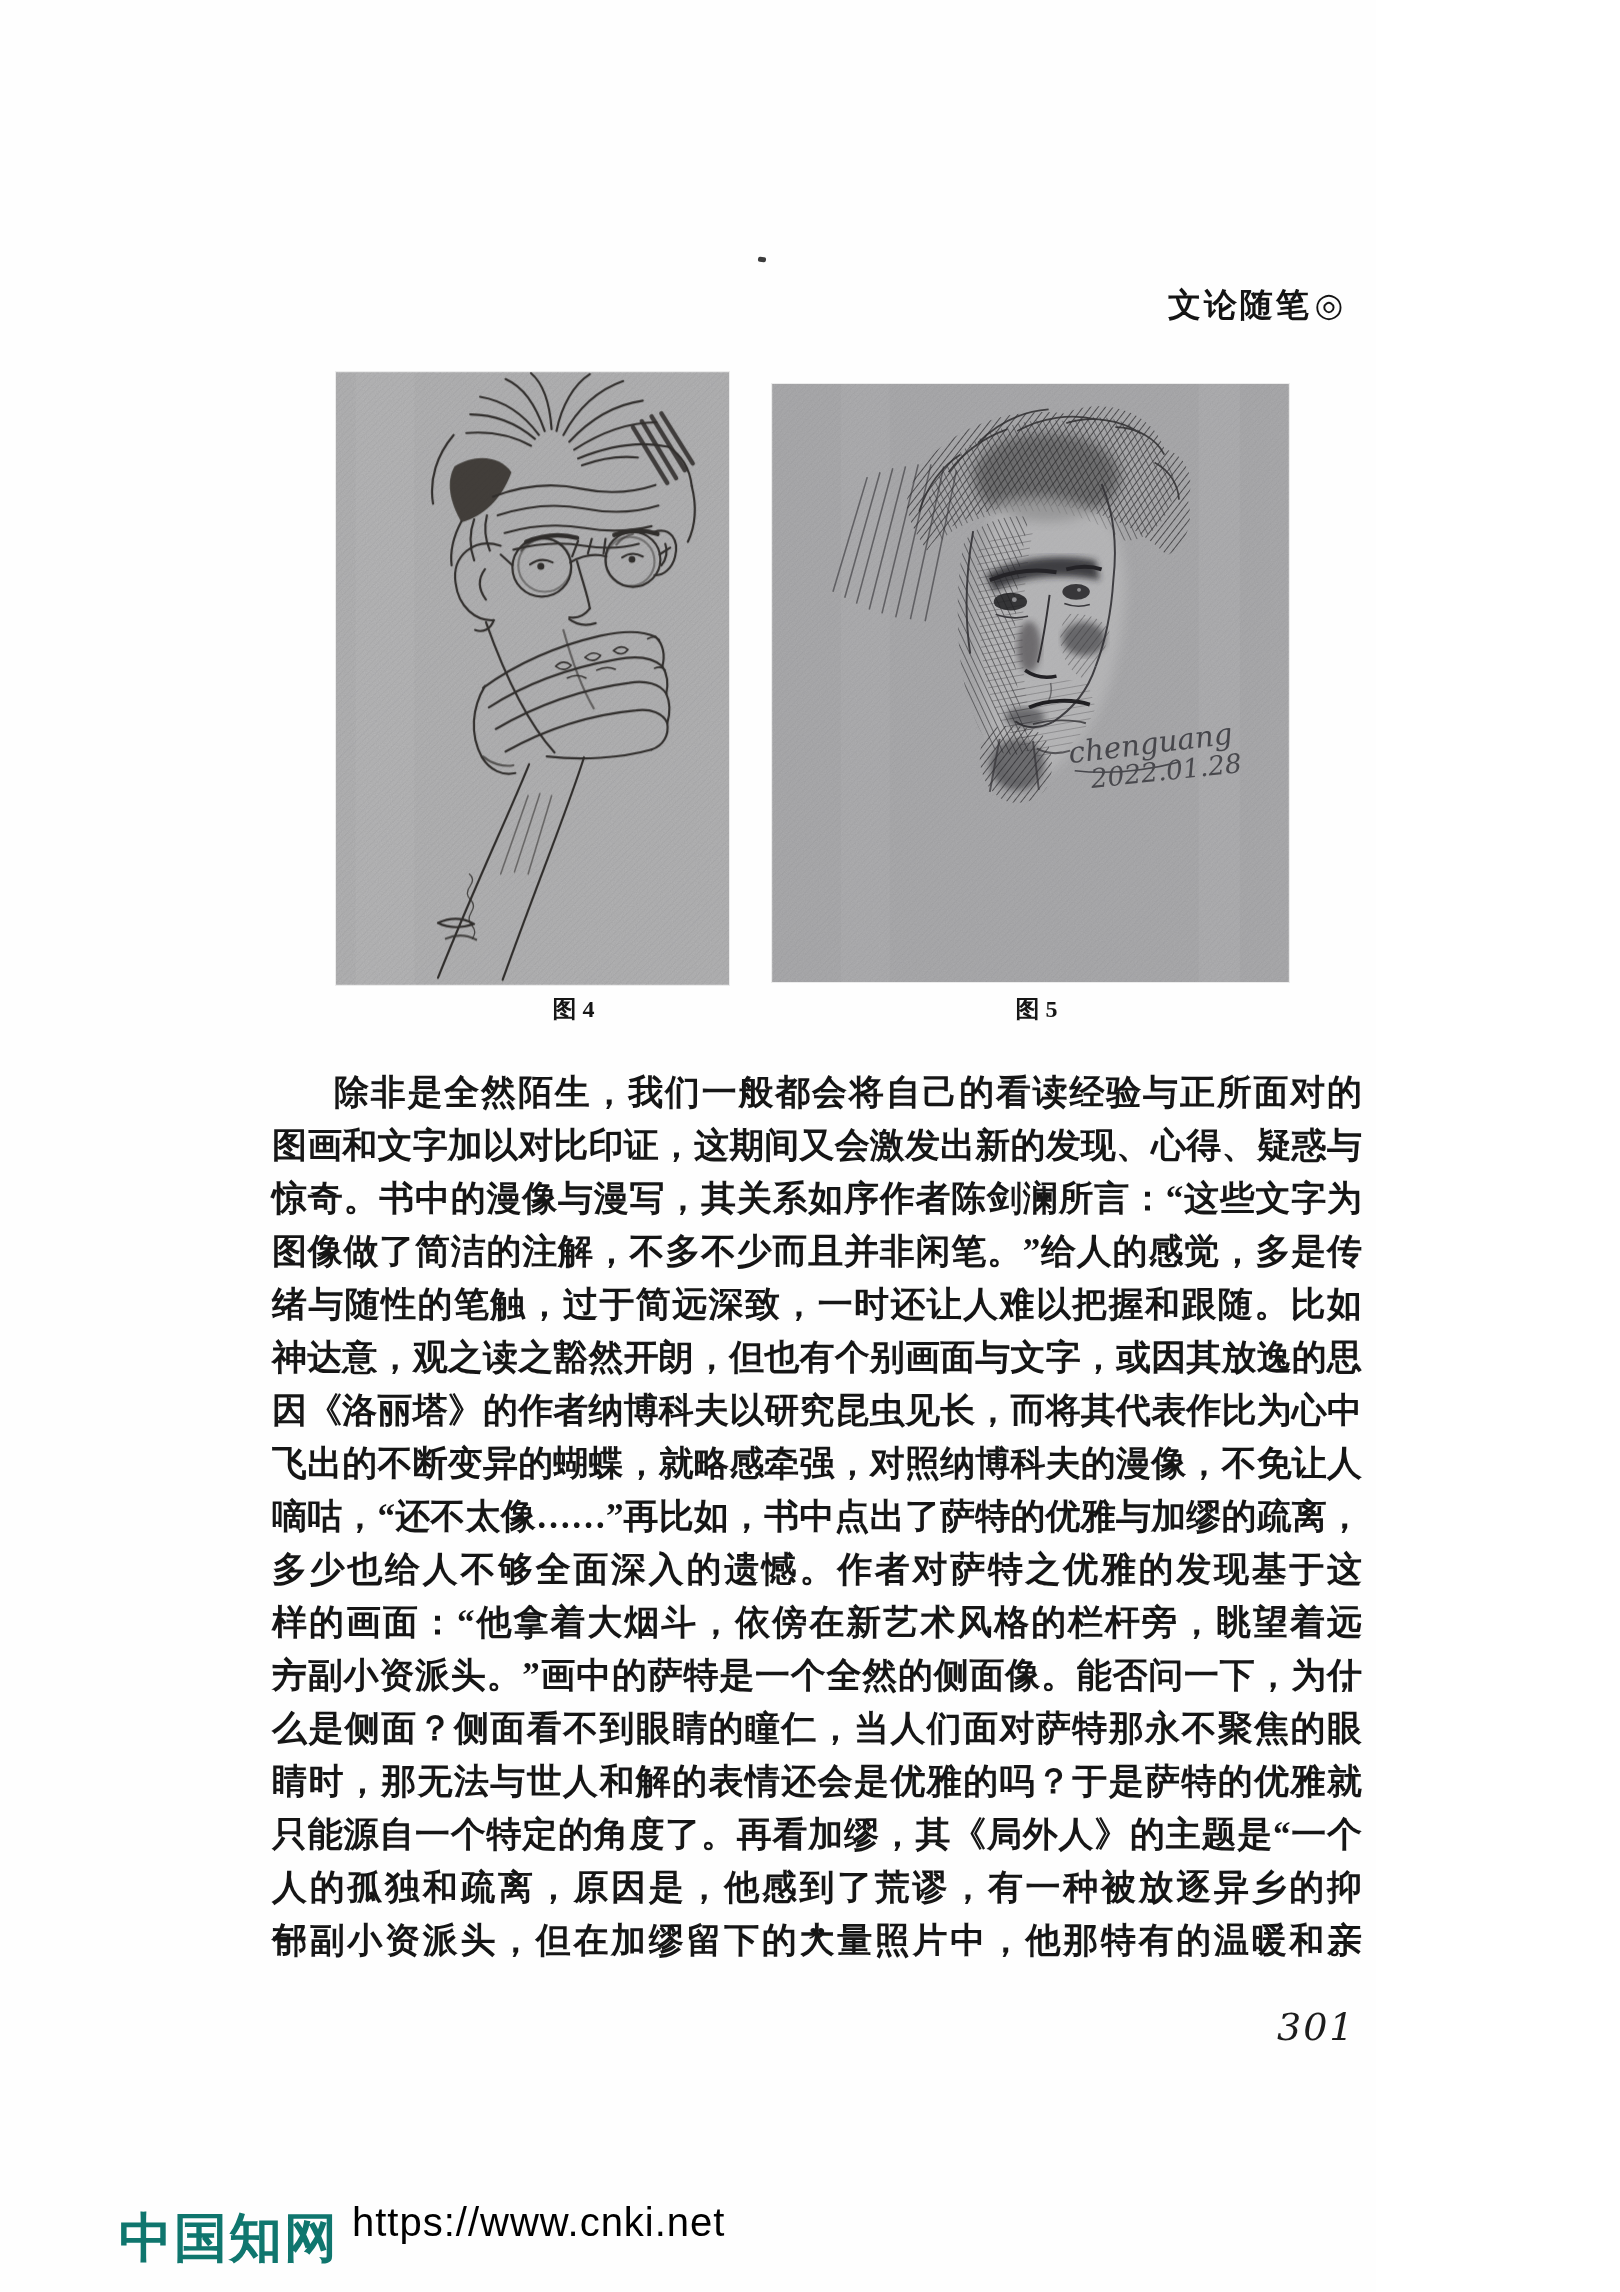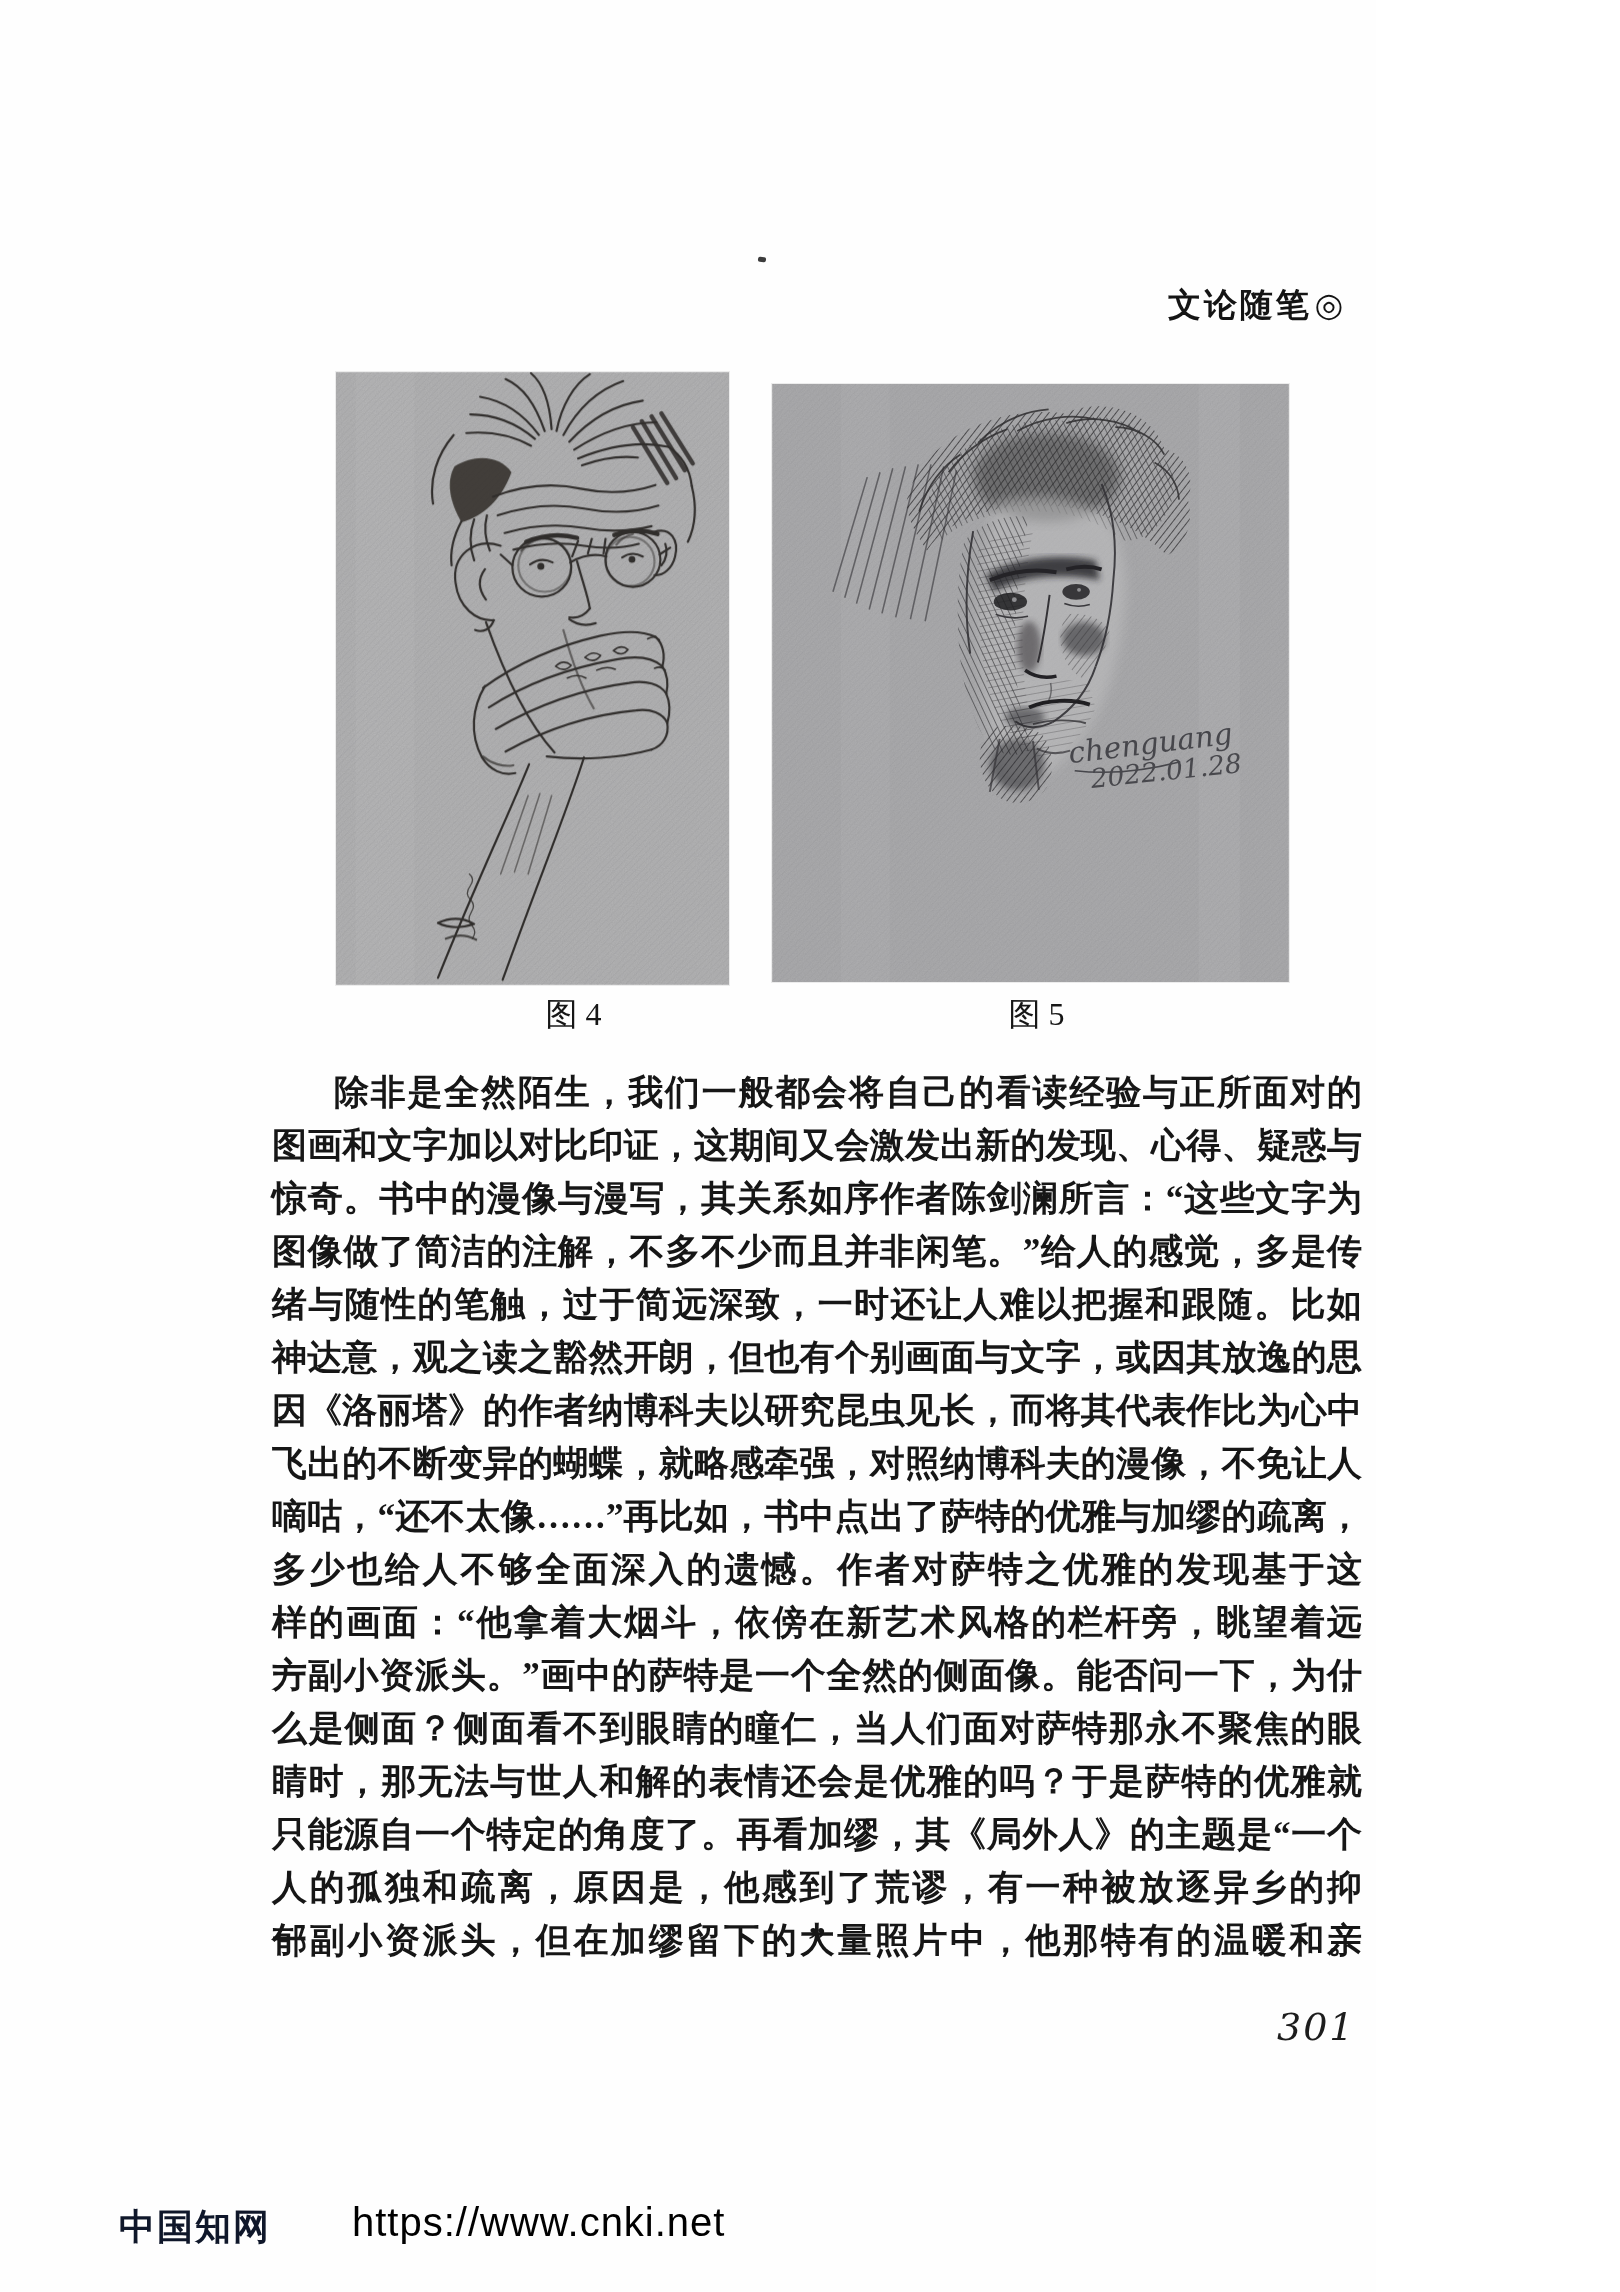--- a/index.html
+++ b/index.html
@@ -11,35 +11,35 @@
   .header .sym{letter-spacing:0;margin-left:2.9px;font-weight:400;}
 
   .speck{position:absolute;left:758px;top:257px;width:7.8px;height:4.9px;background:#3c3c3c;
          border-radius:2px;transform:rotate(8deg);}
 
   .fig{position:absolute;box-shadow:0 0 0 1px rgba(0,0,0,0.07);}
   #fig4{left:336px;top:372px;width:393px;height:613px;}
   #fig5{left:772px;top:384px;width:517px;height:598px;}
   .fig svg{display:block;width:100%;height:100%;}
 
-  .caption{position:absolute;top:993px;width:235px;text-align:center;font-size:32px;
-           font-weight:400;color:#161616;}
+  .caption{position:absolute;top:993px;width:235px;text-align:center;font-size:24px;
+           font-weight:700;color:#161616;}
   #cap4{left:456px;}
   #cap5{left:919px;}
 
   .bodytext{position:absolute;left:272px;top:1066px;width:1090px;}
   .bodyline{height:53px;line-height:53px;font-size:35px;font-weight:700;color:#161616;
             text-align:justify;text-align-last:justify;}
   .bodyline.indent{text-indent:62px;}
 
   .pagenum{position:absolute;left:1277px;top:2005px;font-size:38px;font-style:italic;
            font-family:"DejaVu Serif",serif;color:#1d1d1d;letter-spacing:2px;}
 
-  .wm-brand{position:absolute;left:119px;top:2203px;font-size:36px;letter-spacing:2px;
-            font-weight:600;color:#0f172a;font-family:"Liberation Sans","DejaVu Sans",sans-serif;}
+  .wm-brand{position:absolute;left:119px;top:2203px;font-size:53px;letter-spacing:2px;
+            font-weight:600;color:#0f766e;font-family:"Liberation Sans","DejaVu Sans",sans-serif;}
   .wm-url{position:absolute;left:352px;top:2200px;font-size:40px;color:#000000;
           font-family:"Liberation Sans","DejaVu Sans",sans-serif;letter-spacing:1px;}
 </style>
 </head>
 <body>
 
 <div class="page">
 
   <div class="speck"></div>
 

